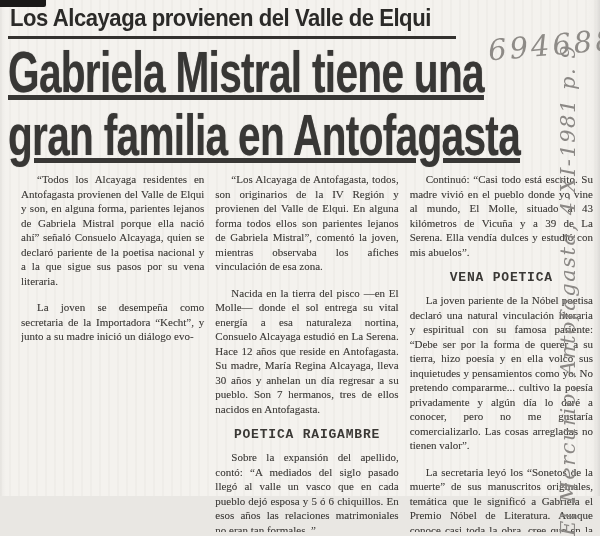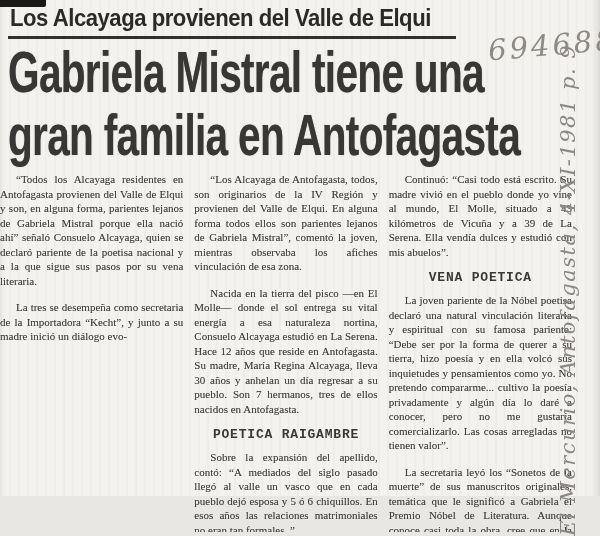--- a/index.html
+++ b/index.html
@@ -32,27 +32,28 @@
     position:absolute;left:488px;top:28px;
     font-family:"DejaVu Serif",serif;font-style:italic;
     font-size:29px;letter-spacing:3px;color:#8e8b87;
     transform:rotate(-5deg);white-space:nowrap;
   }
   .headline{
     position:absolute;left:8px;top:40px;width:592px;
     font-family:"Liberation Sans","DejaVu Sans",sans-serif;
     font-weight:bold;color:#383735;
     text-shadow:0 0 1px rgba(56,55,53,0.55);
+    text-decoration:underline;
   }
   .headline .hline{
     white-space:nowrap;font-size:58px;line-height:63px;letter-spacing:-1px;
     transform:scaleX(0.70);transform-origin:left top;
   }
   .columns{
-    position:absolute;left:0;top:172px;width:572px;height:360px;
+    position:absolute;left:21px;top:172px;width:572px;height:360px;
     display:flex;gap:11px;overflow:hidden;
   }
   .col{flex:1 1 0;min-width:0;}
   .col p{
     margin:0 0 12px 0;
     font-size:11px;line-height:14.5px;
     text-align:justify;text-indent:16px;
     color:#403e3b;
     text-shadow:0 0 0.5px rgba(64,62,59,0.4);
   }
@@ -83,21 +84,21 @@
   <div class="archive-number">694688</div>
 
   <div class="headline">
     <div class="hline">Gabriela Mistral tiene una</div>
     <div class="hline">gran familia en Antofagasta</div>
   </div>
 
   <div class="columns">
       <div class="col">
         <p>“Todos los Alcayaga residentes en Antofagasta provienen del Valle de Elqui y son, en alguna forma, parientes lejanos de Gabriela Mistral porque ella nació ahí” señaló Consuelo Alcayaga, quien se declaró pariente de la poetisa nacional y a la que sigue sus pasos por su vena literaria.</p>
-        <p>La tres se desempeña como secretaria de la Importadora “Kecht”, y junto a su madre inició un diálogo evo-</p>
+        <p>La joven se desempeña como secretaria de la Importadora “Kecht”, y junto a su madre inició un diálogo evo-</p>
       </div>
       <div class="col">
         <p>“Los Alcayaga de Antofagasta, todos, son originarios de la IV Región y provienen del Valle de Elqui. En alguna forma todos ellos son parientes lejanos de Gabriela Mistral”, comentó la joven, mientras observaba los afiches vinculación de esa zona.</p>
         <p>Nacida en la tierra del pisco —en El Molle— donde el sol entrega su vital energía a esa naturaleza nortina, Consuelo Alcayaga estudió en La Serena. Hace 12 años que reside en Antofagasta. Su madre, María Regina Alcayaga, lleva 30 años y anhelan un día regresar a su pueblo. Son 7 hermanos, tres de ellos nacidos en Antofagasta.</p>
         <h3>POETICA RAIGAMBRE</h3>
         <p>Sobre la expansión del apellido, contó: “A mediados del siglo pasado llegó al valle un vasco que en cada pueblo dejó esposa y 5 ó 6 chiquillos. En esos años las relaciones matrimoniales no eran tan formales..”</p>
       </div>
       <div class="col">
         <p>Continuó: “Casi todo está escrito. Su madre vivió en el pueblo donde yo vine al mundo, El Molle, situado a 43 kilómetros de Vicuña y a 39 de La Serena. Ella vendía dulces y estudió con mis abuelos”.</p>
         <h3>VENA POETICA</h3>

